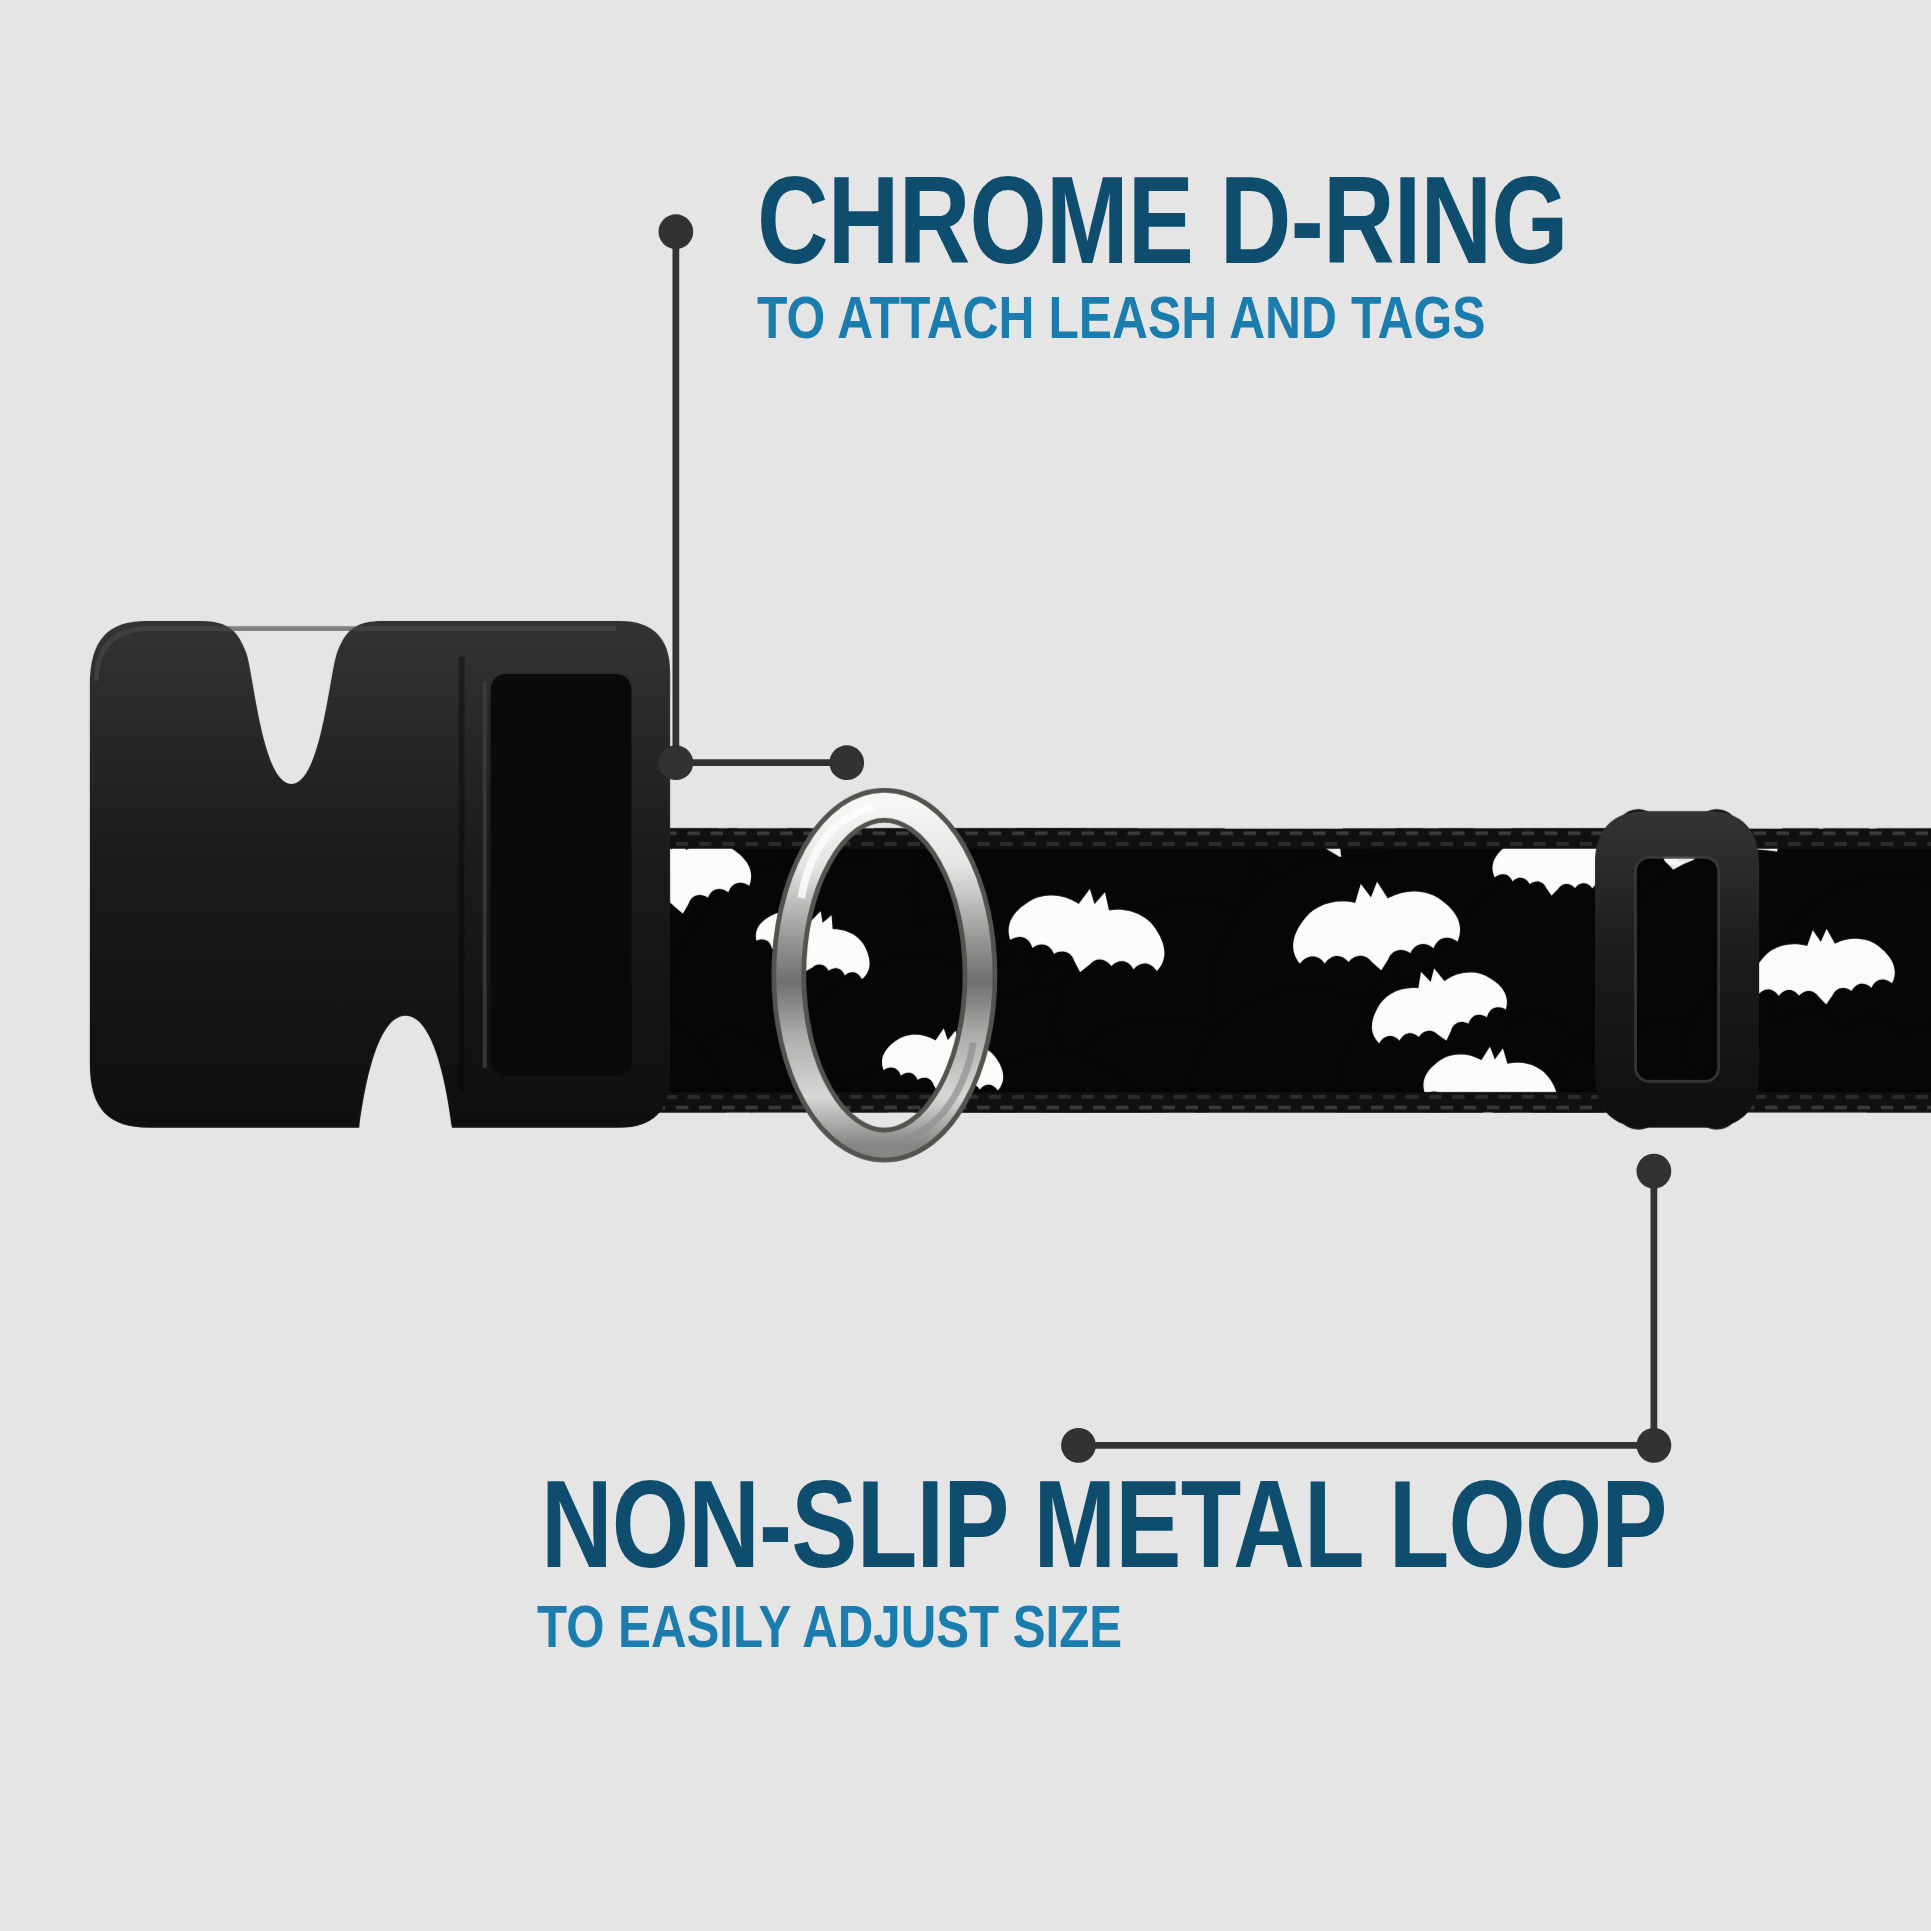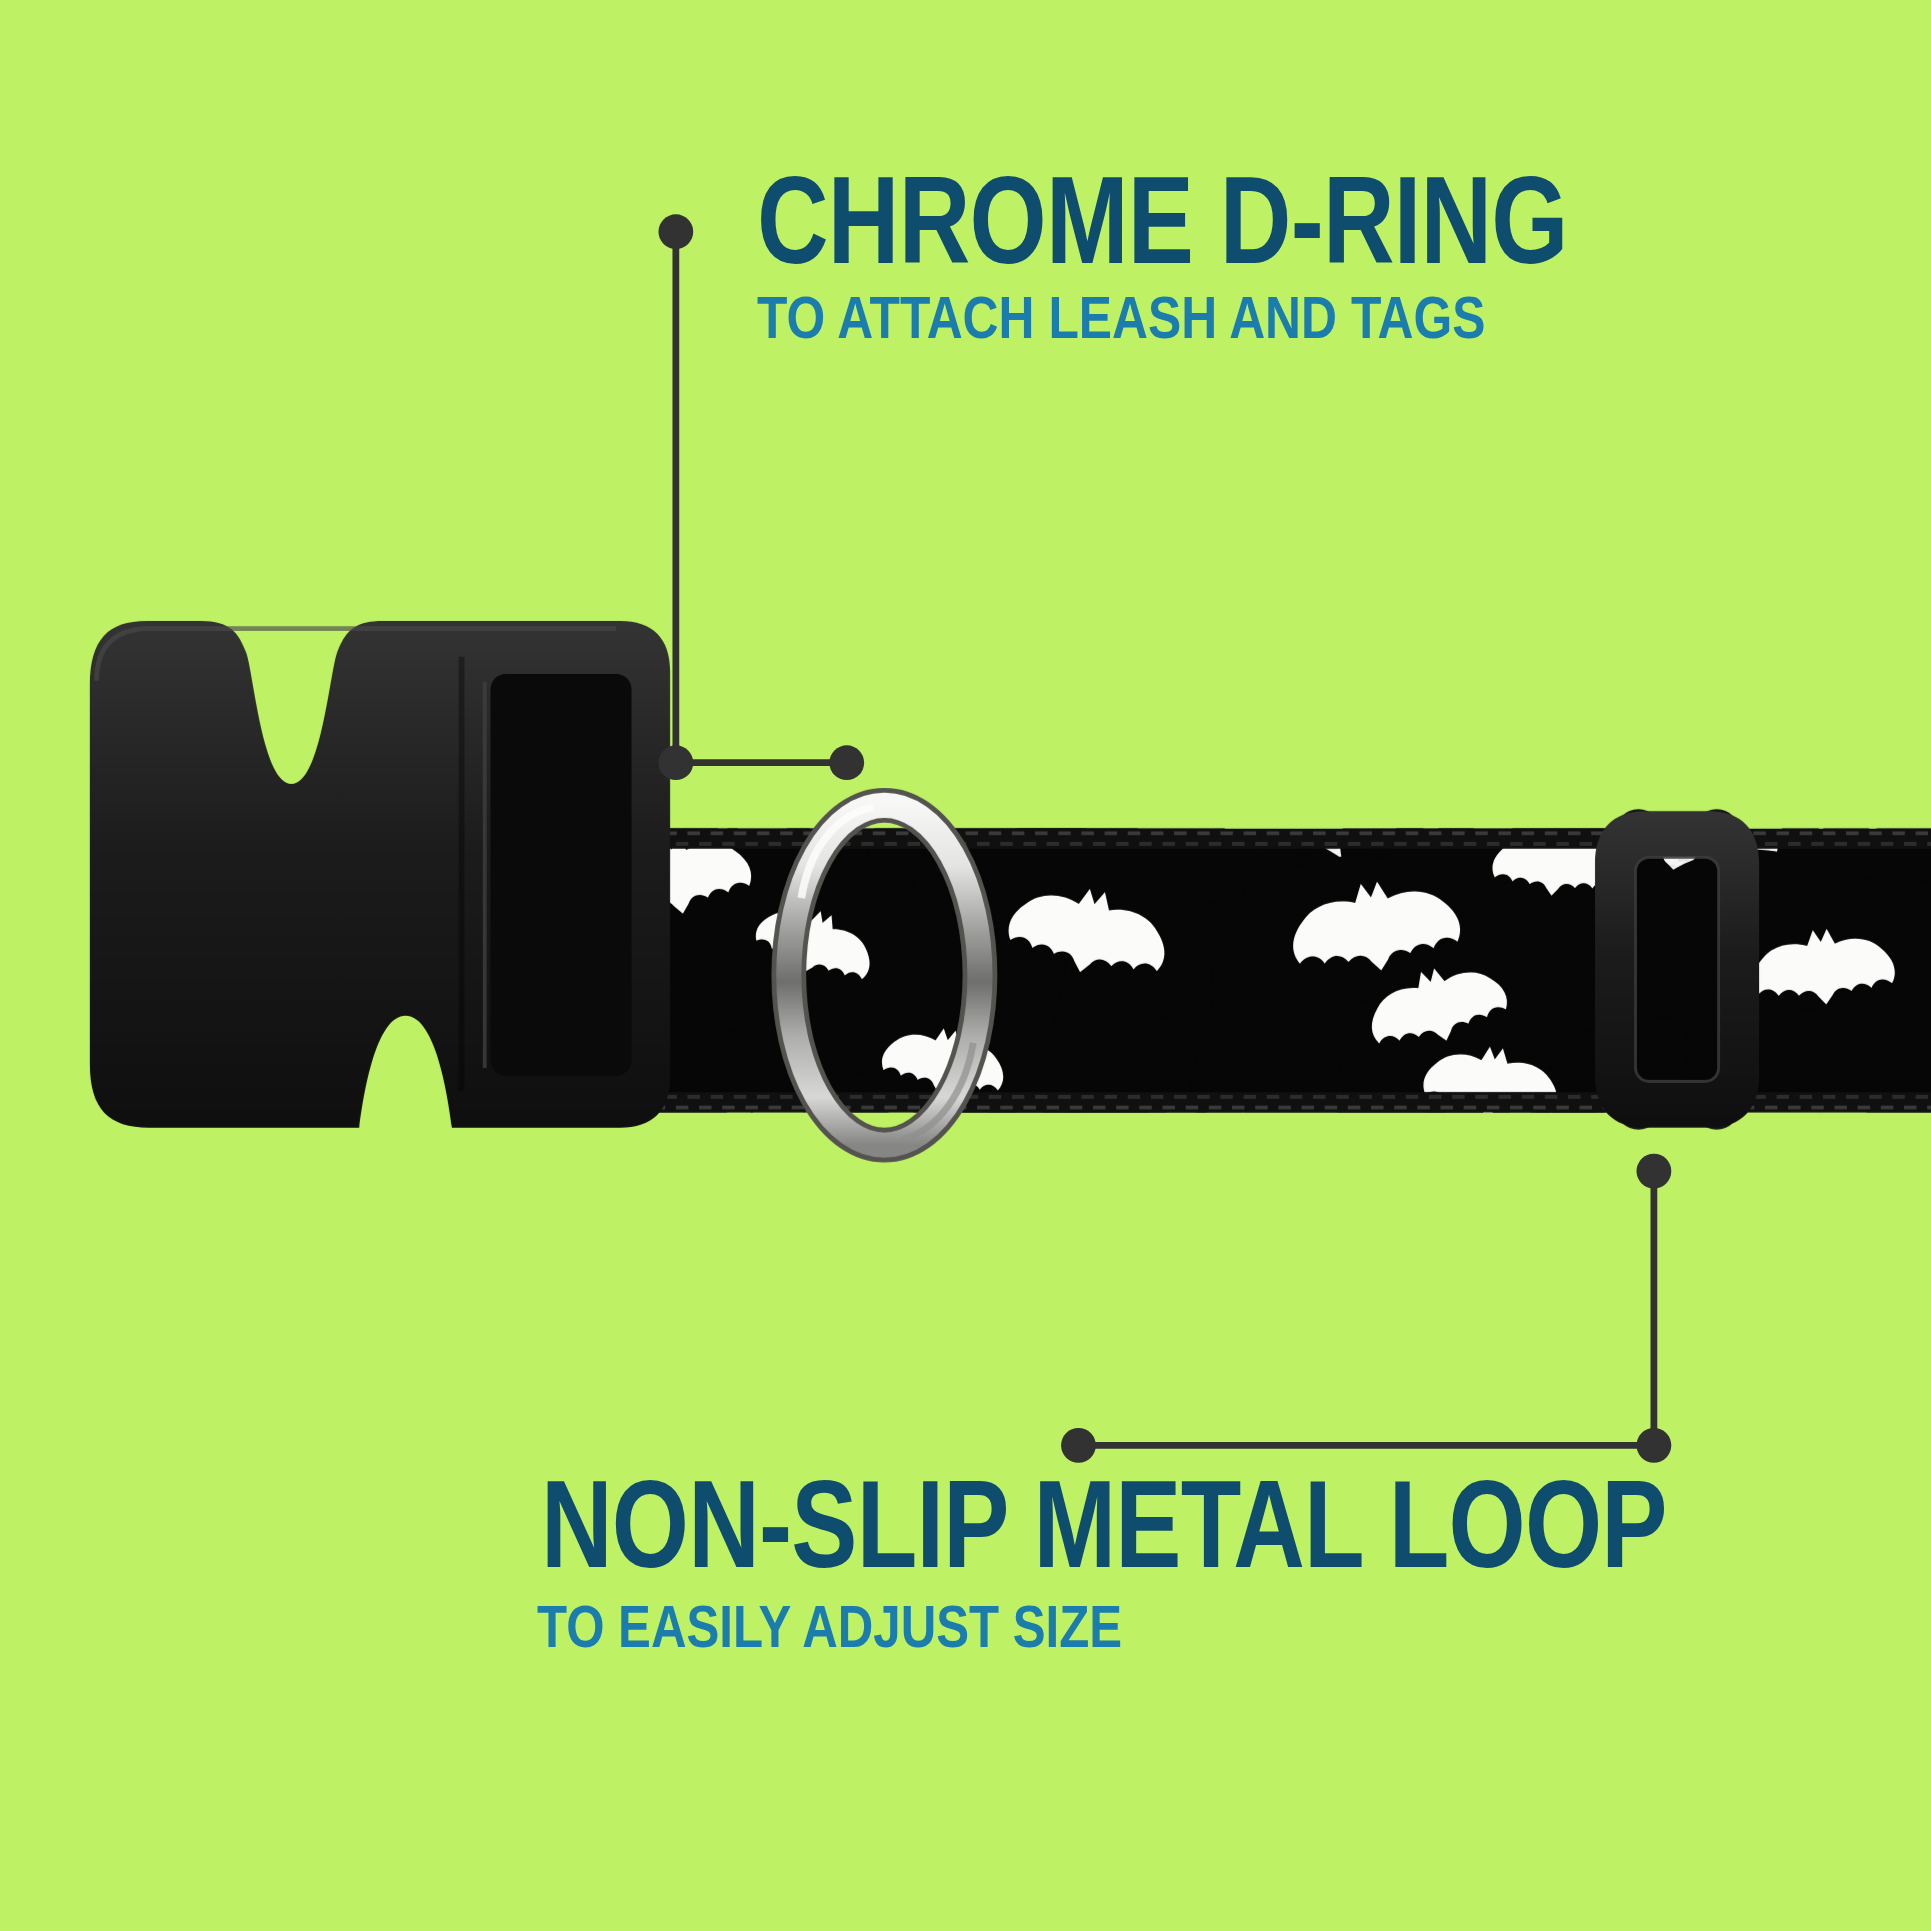--- a/index.html
+++ b/index.html
@@ -1,16 +1,16 @@
 <!DOCTYPE html>
 <html><head>
 <meta charset="utf-8">
 <style>
   html,body{margin:0;padding:0;background:#ffffff;}
-  .canvas{position:relative;width:1931px;height:1931px;background:#bef264;overflow:hidden;
+  .canvas{position:relative;width:1931px;height:1931px;background:#e5e5e5;overflow:hidden;
           font-family:"Liberation Sans","DejaVu Sans",sans-serif;}
   .layer{position:absolute;left:0;top:0;}
   .callout-text{position:absolute;line-height:1;white-space:nowrap;transform-origin:top left;}
   .big-title{font-size:124px;font-weight:bold;color:#0f4d6e;letter-spacing:-1px;}
   .sub-title{font-size:60px;font-weight:bold;color:#1a7dad;letter-spacing:0px;}
   .t-top-title{left:757px;top:158px;transform:scaleX(0.80);}
   .t-top-sub{left:757px;top:288px;transform:scaleX(0.83);}
   .t-bot-title{left:541px;top:1462px;transform:scaleX(0.80);}
   .t-bot-sub{left:537px;top:1597px;transform:scaleX(0.82);}
 </style>

